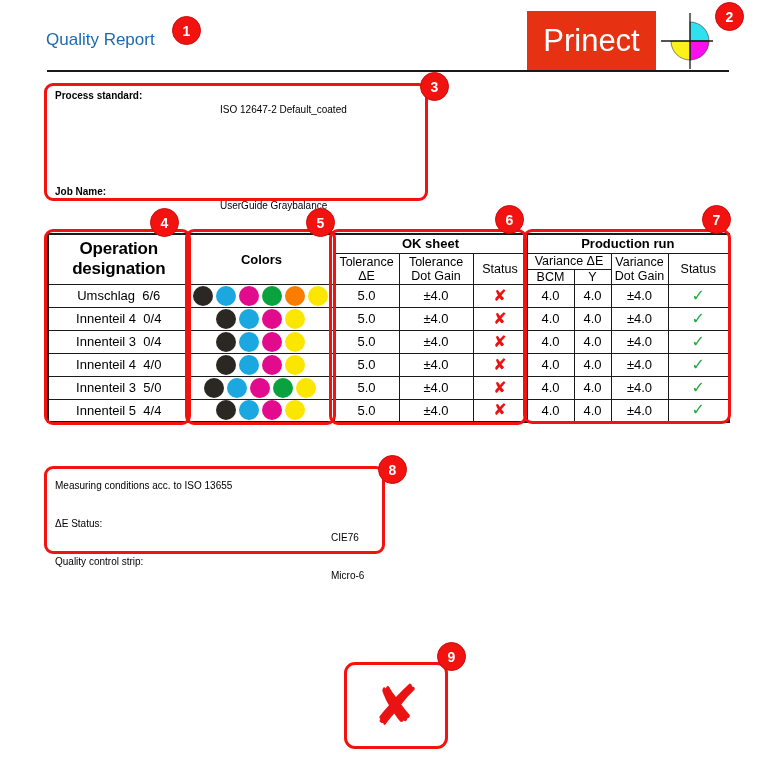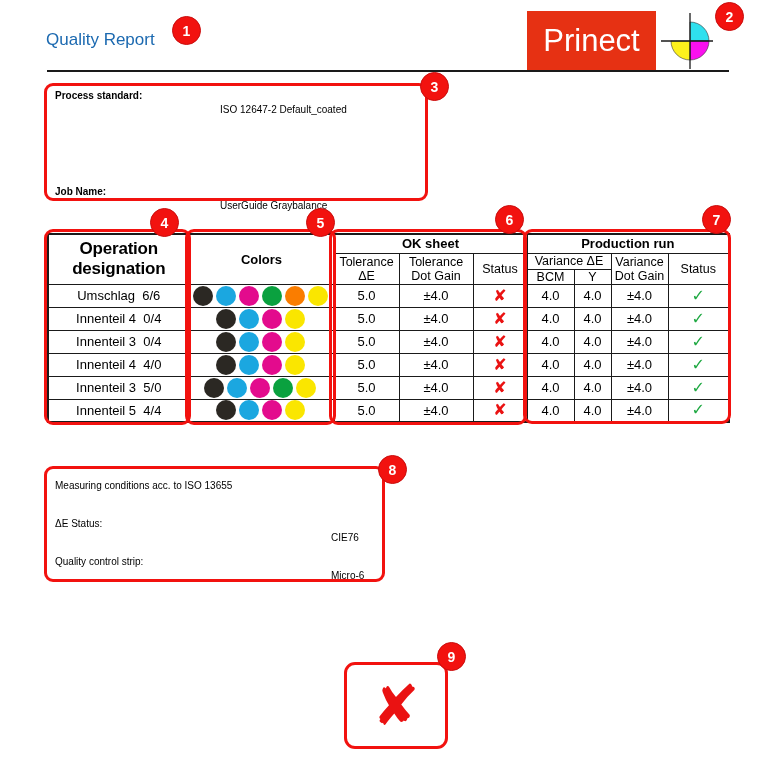--- a/index.html
+++ b/index.html
@@ -186,21 +186,21 @@
           <td class="status-cell" style="color: rgb(29, 168, 65);">✓</td>
         </tr>
       </tbody>
   </table>
 
   <div class="redbox" style="left:44px;top:229px;width:147px;height:196px;"></div>
   <div class="redbox" style="left:185px;top:229px;width:151px;height:196px;"></div>
   <div class="redbox" style="left:329px;top:229px;width:198px;height:196px;"></div>
   <div class="redbox" style="left:523px;top:229px;width:208px;height:195px;"></div>
 
-  <div class="redbox" style="left:44px;top:466px;width:341px;height:116px;">
+  <div class="redbox" style="left:44px;top:466px;width:341px;height:88px;">
     <div class="ibrow" style="top:11px;">
       <span class="lbl">Measuring conditions acc. to ISO 13655</span>
     </div>
     <div class="ibrow" style="top:49px;">
       <span class="lbl">ΔE Status:</span>
       <span class="val" style="left:276px;text-align:right;">CIE76</span>
     </div>
     <div class="ibrow" style="top:87px;">
       <span class="lbl">Quality control strip:</span>
       <span class="val" style="left:276px;">Micro-6</span>

